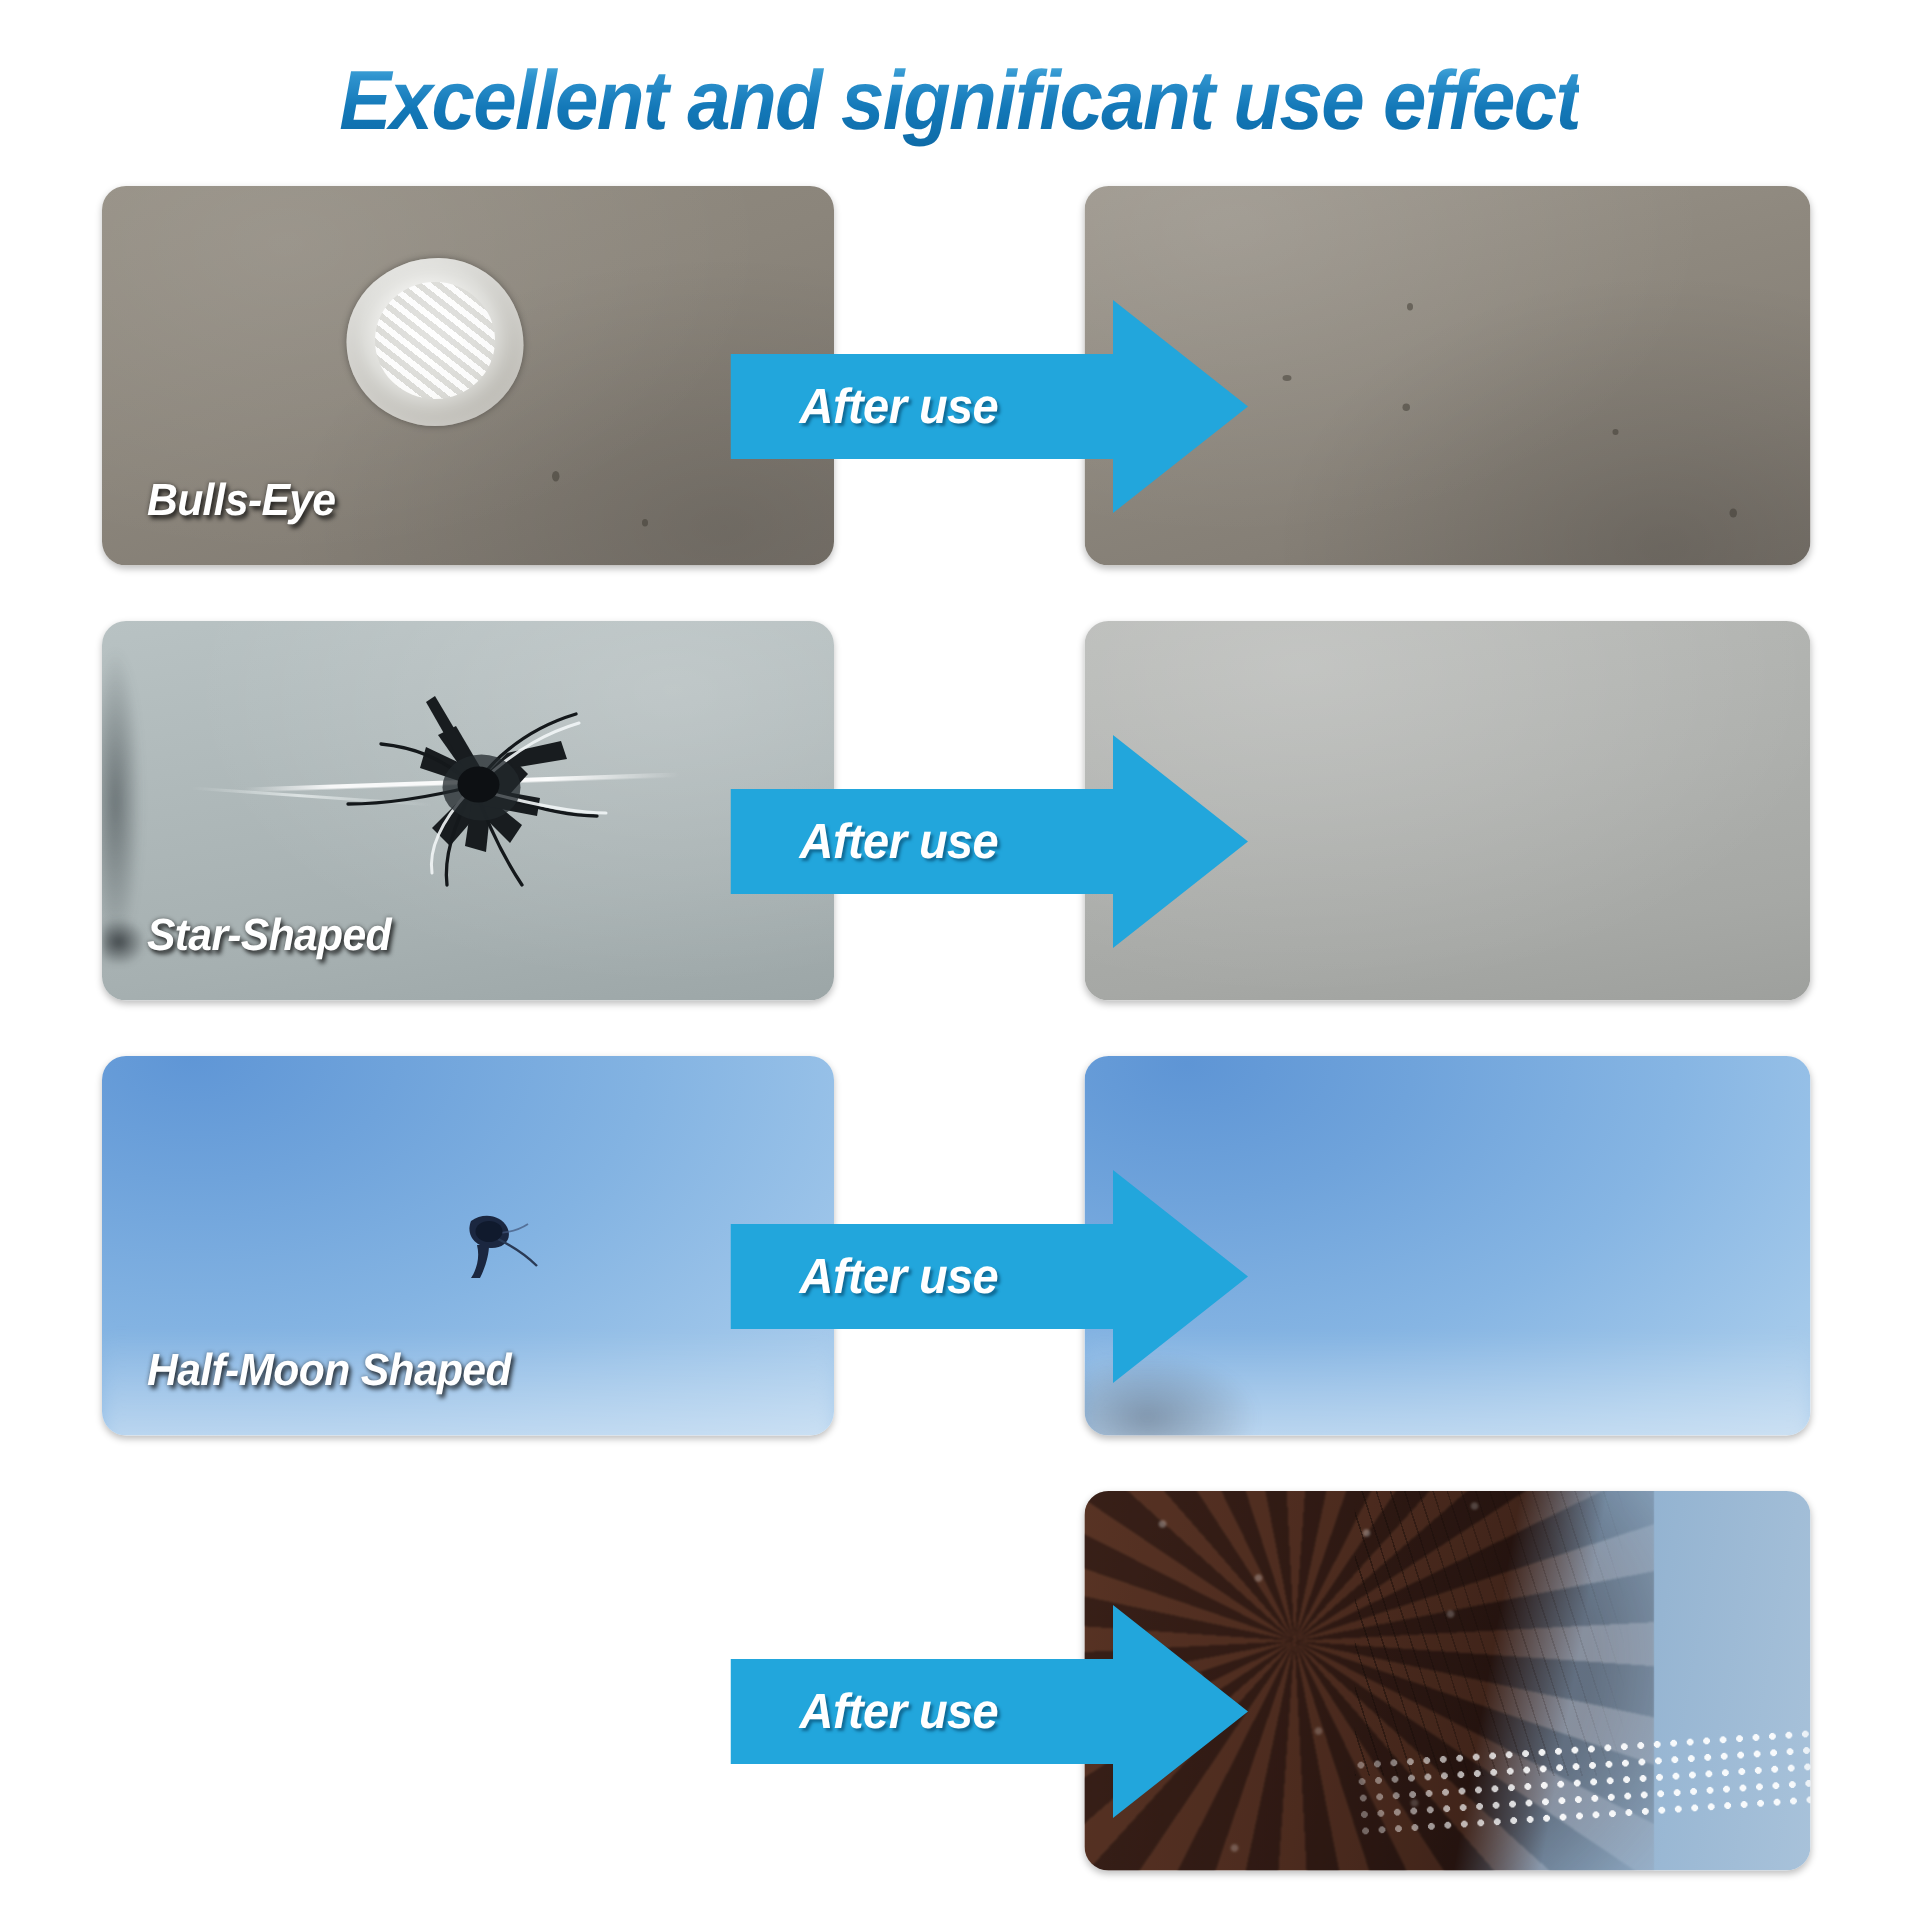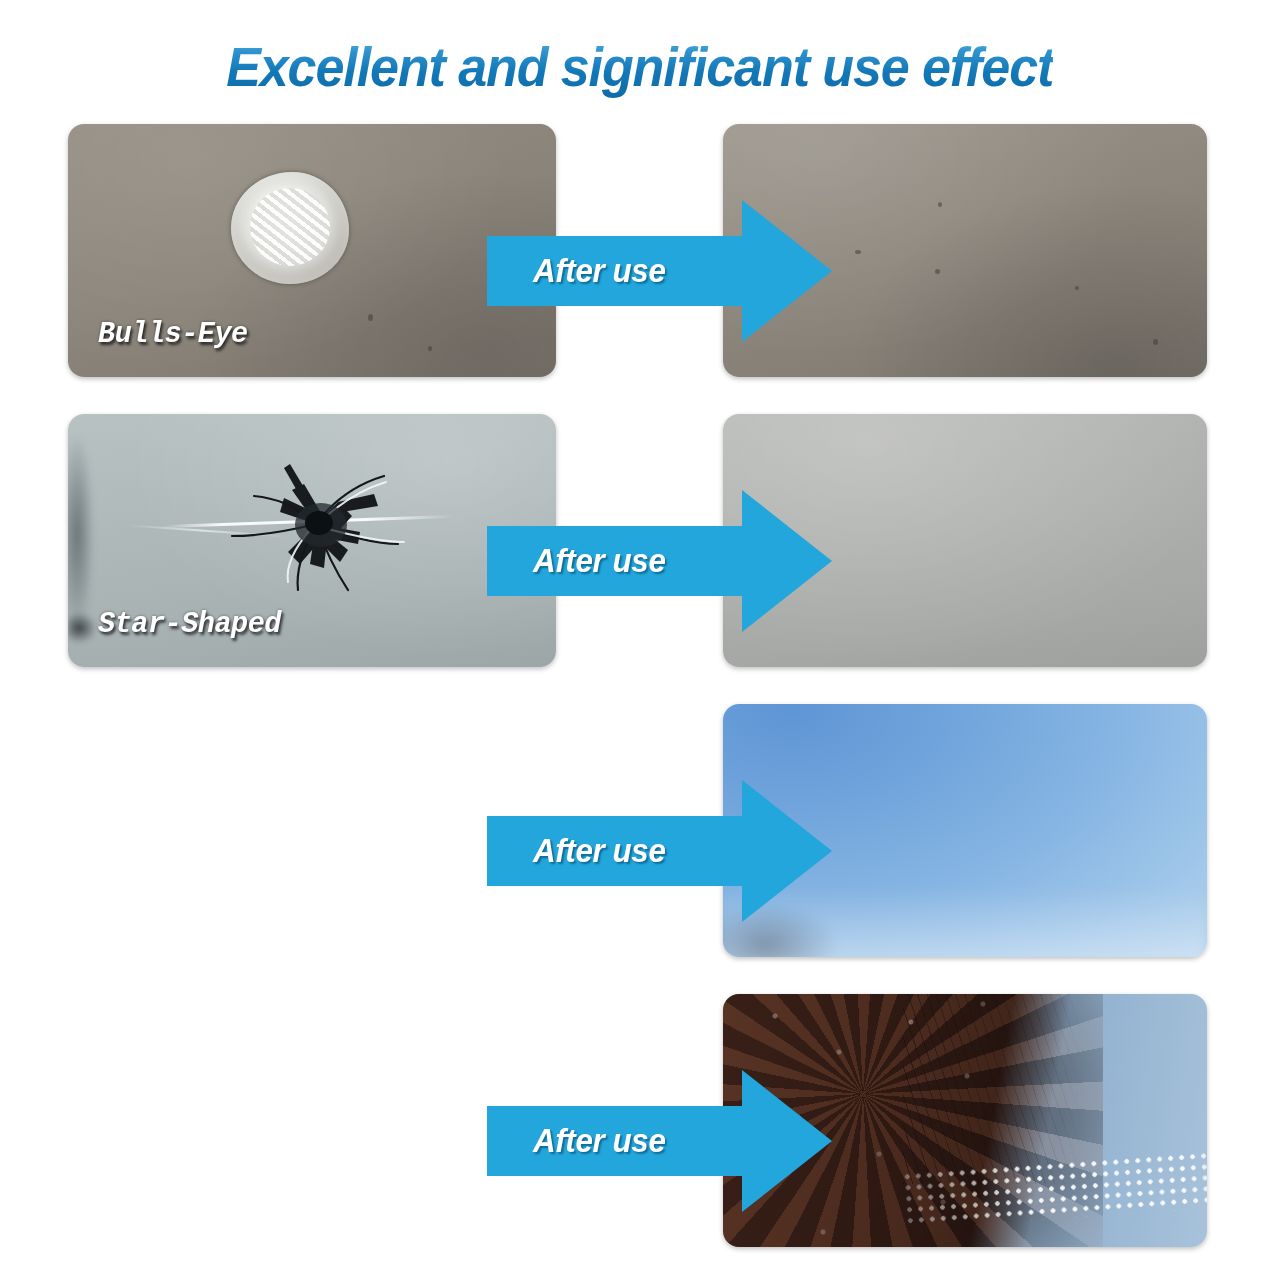--- a/index.html
+++ b/index.html
@@ -52,21 +52,21 @@
     height: 290px;
   }
   .panel {
     position: absolute;
     top: 8px;
     height: 253px;
     border-radius: 16px;
     overflow: hidden;
     box-shadow: 0 2px 5px rgba(0,0,0,0.25);
   }
-  .panel.before { left: 68px;  width: 488px; font-family: Liberation Mono, monospace; }
+  .panel.before { left: 68px;  width: 488px; }
   .panel.after  { left: 723px; width: 484px; }
 
   .panel-surface {
     position: absolute;
     inset: 0;
   }
 
   .caption {
     position: absolute;
     left: 30px;
@@ -347,20 +347,32 @@
     <div class="arrow">
       <svg viewBox="0 0 345 142" preserveAspectRatio="none">
         <polygon points="0,36 255,36 255,0 345,71 255,142 255,106 0,106" fill="#22a6dc"></polygon>
       </svg>
       <div class="arrow-label">After use</div>
     </div>
   </div>
 
   <div class="row">
 
+    <div class="panel before">
+      <div class="panel-surface surf-sky"></div>
+      <div class="sky-haze-bottom"></div>
+      <svg class="halfmoon-chip" viewBox="0 0 70 56">
+        <path d="M18,10 C26,4 38,6 42,14 C46,22 40,28 32,28 C22,28 14,20 18,10 Z" fill="#1b2740"></path>
+        <path d="M22,26 C24,34 22,42 18,48 L24,48 C28,40 30,32 30,26 Z" fill="#1b2740"></path>
+        <path d="M36,22 C44,26 54,32 62,40" stroke="#2a3a55" stroke-width="1.6" fill="none"></path>
+        <path d="M34,18 C42,18 50,16 56,12" stroke="#41557a" stroke-width="1.2" fill="none" opacity="0.7"></path>
+        <ellipse cx="30" cy="17" rx="9" ry="7" fill="#101a2d"></ellipse>
+      </svg>
+      <div class="caption">Half-Moon Shaped</div>
+    </div>
 
     <div class="panel after">
       <div class="panel-surface surf-sky-clean"></div>
       <div class="sky-haze-bottom"></div>
       <div class="sky-blob"></div>
     </div>
 
     <div class="arrow">
       <svg viewBox="0 0 345 142" preserveAspectRatio="none">
         <polygon points="0,36 255,36 255,0 345,71 255,142 255,106 0,106" fill="#22a6dc"></polygon>

